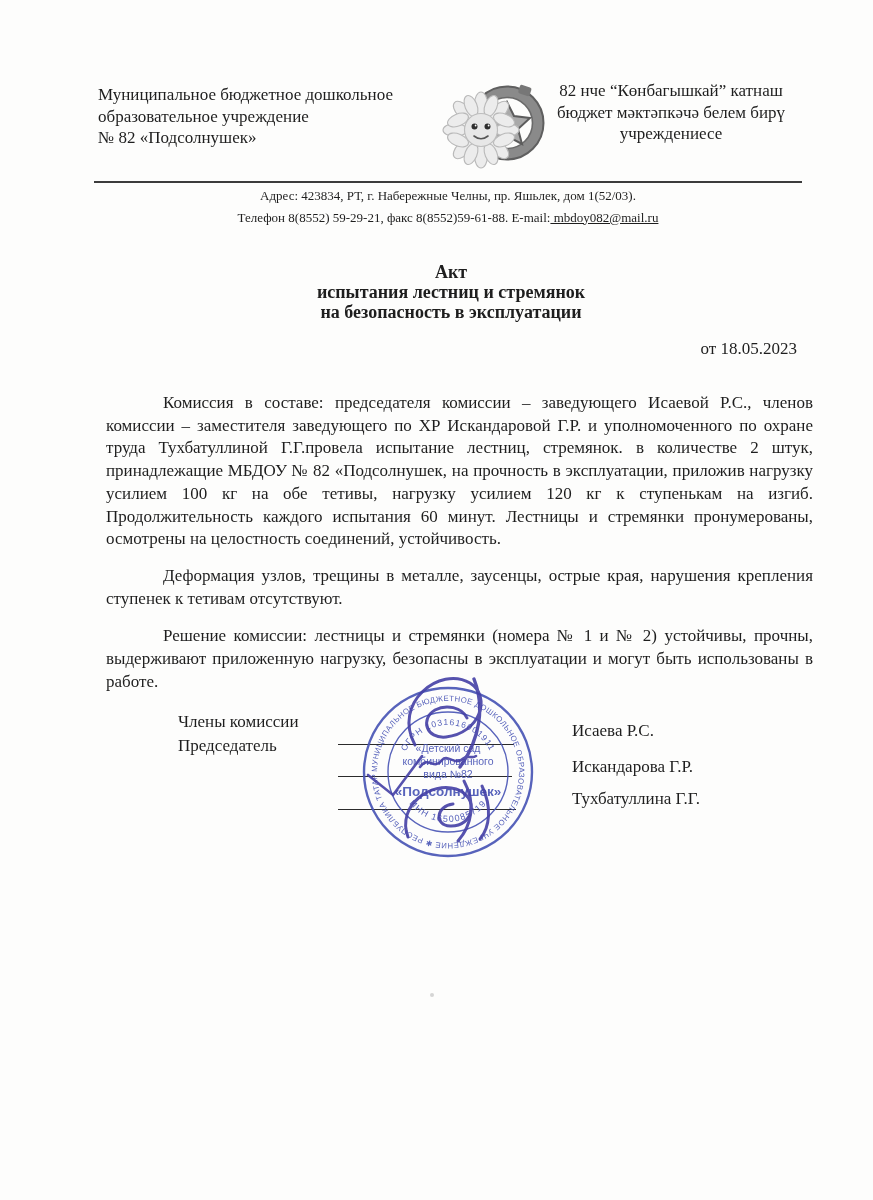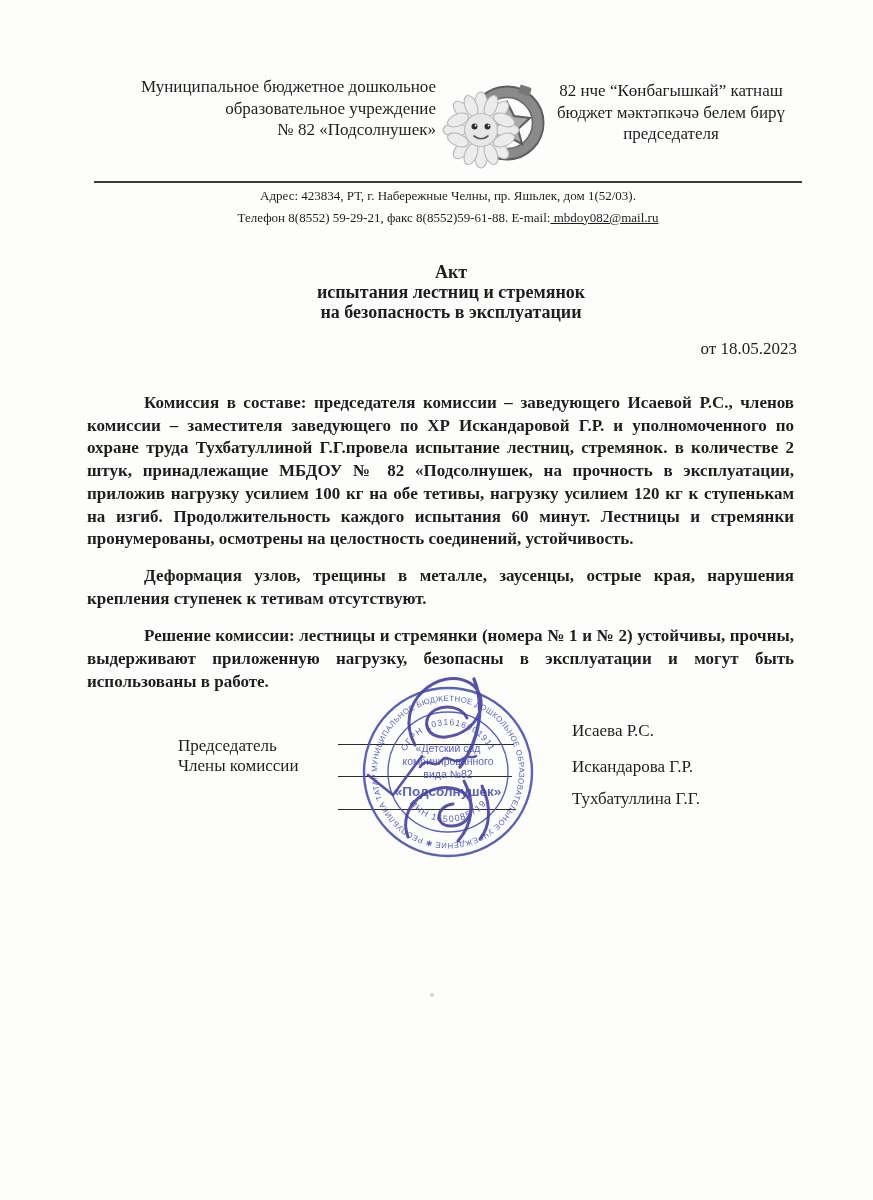--- a/index.html
+++ b/index.html
@@ -7,22 +7,22 @@
     position:relative;
     width:873px; height:1200px;
     margin:0 auto;
     background:#fdfdfc;
     font-family:"Liberation Serif","DejaVu Serif",serif;
     color:#1e1e1e;
     overflow:hidden;
   }
   
   .org-left {
-    position:absolute; left:98px; top:76px; width:338px;
-    text-align:right; font-size:17px; line-height:21.5px;
+    position:absolute; left:98px; top:84px; width:338px;
+    text-align:left; font-size:17px; line-height:21.5px;
   }
   .org-right {
     position:absolute; left:546px; top:80px; width:250px;
     text-align:center; font-size:17px; line-height:21.5px;
   }
   .logo-wrap { position:absolute; left:441px; top:80px; width:104px; height:98px; }
   .divider {
     position:absolute; left:94px; top:181px; width:708px; height:0;
     border-top:2px solid #3c3c3c;
   }
@@ -34,22 +34,22 @@
   
   .doc-title {
     position:absolute; left:95px; top:262px; width:712px;
     text-align:center; font-weight:bold; font-size:18px; line-height:20px;
   }
   .doc-date {
     position:absolute; top:339px; right:76px; font-size:17px;
   }
   
   .body-text {
-    position:absolute; left:87px; top:392px; width:707px;
-    font-size:17px; line-height:22.7px; text-align:justify;font-weight:bold;
+    position:absolute; left:106px; top:392px; width:707px;
+    font-size:17px; line-height:22.7px; text-align:justify;
   }
   .body-text p { margin:0 0 14.5px 0; text-indent:57px; }
   
   .sig-role { position:absolute; left:178px; font-size:17px; }
   .sig-name { position:absolute; left:572px; font-size:17px; }
   .sig-line { position:absolute; height:0; border-bottom:1.7px solid #2b2b2b; }
   .stamp-svg { position:absolute; left:362px; top:686px; width:172px; height:172px; opacity:.92; }
   .sign-svg  { position:absolute; left:340px; top:655px; width:220px; height:210px; }
   .scan-speck {
     position:absolute; left:430px; top:993px; width:4px; height:4px;
@@ -103,21 +103,21 @@
         <circle cx="34.6" cy="45.5" r="0.9" fill="#fff"></circle>
         <circle cx="47.6" cy="45.5" r="0.9" fill="#fff"></circle>
         <path d="M33,56 Q40,61.5 47,56" fill="none" stroke="#555" stroke-width="1.6" stroke-linecap="round"></path>
       </g>
     </svg>
   </div>
 
   <div class="org-right">
     <div>82 нче “Көнбагышкай” катнаш</div>
     <div>бюджет мәктәпкәчә белем бирү</div>
-    <div>председателя</div>
+    <div>учреждениесе</div>
   </div>
 
   <div class="divider"></div>
 
   <div class="contact">
     <div>Адрес: 423834, РТ, г. Набережные Челны, пр. Яшьлек, дом 1(52/03).</div>
     <div><span>Телефон 8(8552) 59-29-21, факс 8(8552)59-61-88. E-mail:</span><span class="email"> mbdoy082@mail.ru</span></div>
   </div>
 
   <div class="doc-title">
@@ -128,21 +128,21 @@
 
   <div class="doc-date">от 18.05.2023</div>
 
   <div class="body-text">
     <p>Комиссия в составе: председателя комиссии – заведующего Исаевой Р.С., членов комиссии – заместителя заведующего по ХР Искандаровой Г.Р. и уполномоченного по охране труда Тухбатуллиной Г.Г.провела испытание лестниц, стремянок. в количестве 2 штук, принадлежащие МБДОУ № 82 «Подсолнушек, на прочность в эксплуатации, приложив нагрузку усилием 100 кг на обе тетивы, нагрузку усилием 120 кг к ступенькам на изгиб. Продолжительность каждого испытания 60 минут. Лестницы и стремянки пронумерованы, осмотрены на целостность соединений, устойчивость.</p>
     <p>Деформация узлов, трещины в металле, заусенцы, острые края, нарушения крепления ступенек к тетивам отсутствуют.</p>
     <p>Решение комиссии: лестницы и стремянки (номера № 1 и № 2) устойчивы, прочны, выдерживают приложенную нагрузку, безопасны в эксплуатации и могут быть использованы в работе.</p>
   </div>
 
   <div class="sig-role" style="top:724px;margin-top:12px;">Председатель</div>
-  <div class="sig-role" style="top:756px;">Члены комиссии</div>
+  <div class="sig-role" style="top:712px;">Члены комиссии</div>
   <div class="sig-role" style="top:789px;"></div>
 
   <div class="sig-line" style="left:338px; top:744px; width:176px;"></div>
   <div class="sig-line" style="left:338px; top:776px; width:174px;"></div>
   <div class="sig-line" style="left:338px; top:809px; width:178px;"></div>
 
   <div class="sig-name" style="top:721px;text-align:right;">Исаева Р.С.</div>
   <div class="sig-name" style="top:757px;">Искандарова Г.Р.</div>
   <div class="sig-name" style="top:789px;">Тухбатуллина Г.Г.</div>
 

